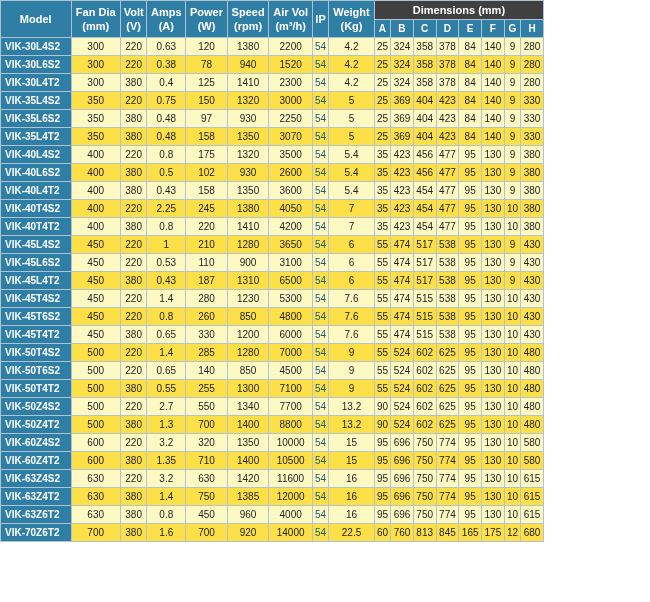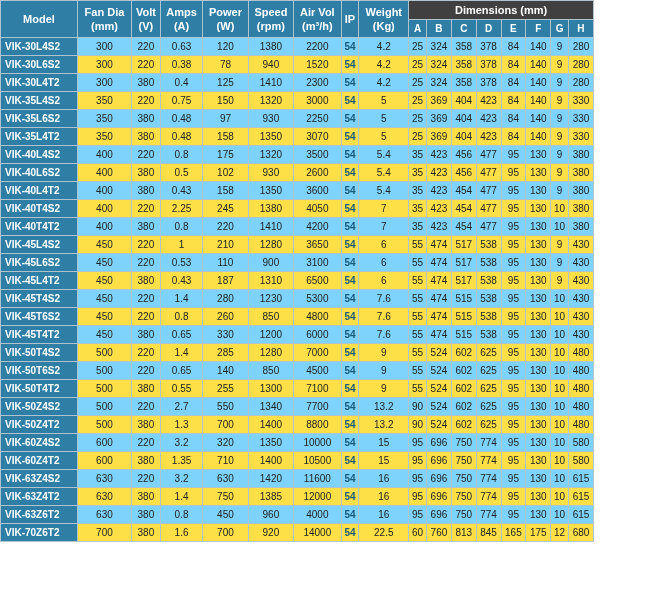--- a/index.html
+++ b/index.html
@@ -3,21 +3,21 @@
   <meta charset="utf-8">
   <style>
     * { margin: 0; padding: 0; box-sizing: border-box; }
     body {
       font-family: Arial, sans-serif;
       font-size: 11px;
       background: #fff;
       width: 650px;
     }
     table {
-      width: 594px;
+      width: 544px;
       border-collapse: collapse;
     }
     th, td {
       border: 1px solid #b0c4d0;
       text-align: center;
       padding: 2px 1px;
       line-height: 1.3;
     }
     .header-top {
       background-color: #2e7ea6;
@@ -31,39 +31,39 @@
       font-weight: bold;
       font-size: 10px;
     }
     .model-col {
       background-color: #2e7ea6;
       color: #fff;
       font-weight: bold;
       font-size: 11px;
     }
     .row-even {
-      background-color: #7dd3fc;
+      background-color: #fef9c3;
     }
     .row-odd {
       background-color: #fde047;
     }
     td {
       font-size: 10px;
       color: #222;
     }
     td.model-cell {
       background-color: #2e7ea6;
       color: #fff;
       font-weight: bold;
       text-align: left;
       padding-left: 4px;
       font-size: 10px;
     }
     td.ip-cell {
-      font-weight: bold;
+      font-weight: normal;
       color: #1a5a7a;
     }
     .dim-header {
       background-color: #404040;
       color: #fff;
       font-weight: bold;
     }
   </style>
 </head>
 <body>

